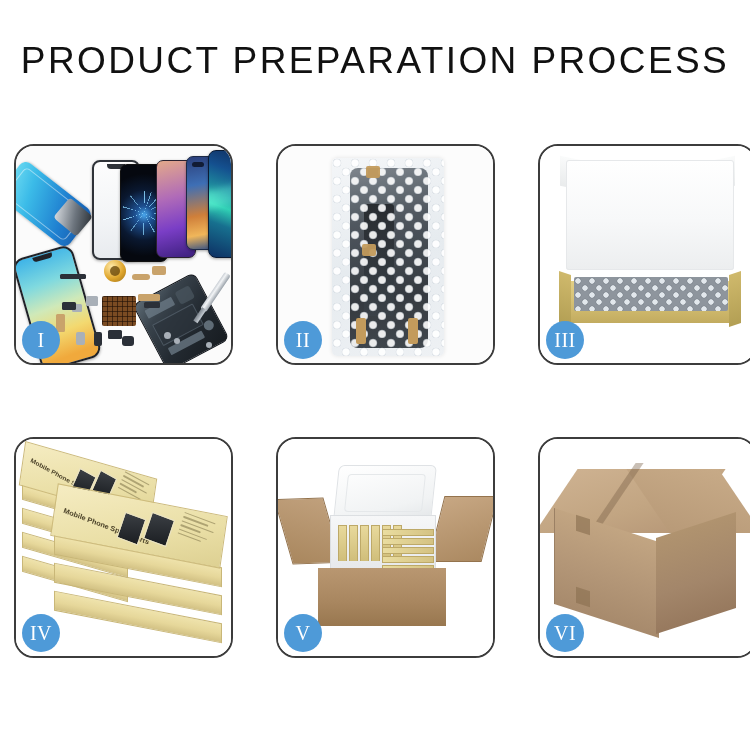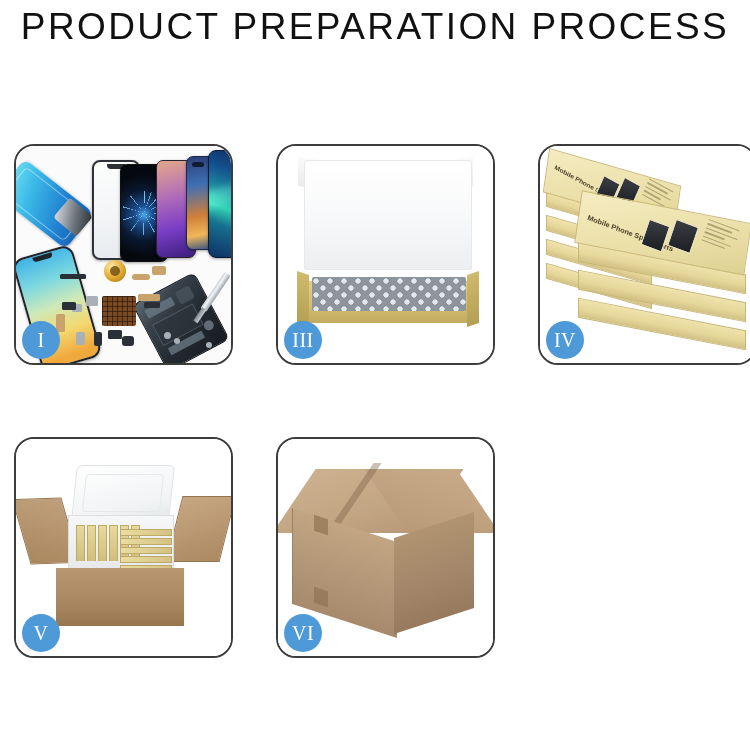--- a/index.html
+++ b/index.html
@@ -16,21 +16,22 @@
   }
 
   
   .header {
     position: absolute;
     left: 0; top: 0;
     width: 750px;
     text-align: center;
   }
   .page-title {
-    margin: 8px;
+    margin: 0;
+    padding-top: 42px;
     font-size: 37px;
     font-weight: 500;
     letter-spacing: 2.4px;
     color: #111111;
     line-height: 1.05;
     font-family: "Liberation Sans", sans-serif;
     white-space: nowrap;
   }
   .page-subtitle {
     margin: 0;
@@ -494,20 +495,33 @@
       <div class="part silver round" style="left:148px;top:186px;width:7px;height:7px;"></div>
       <div class="part silver round" style="left:158px;top:192px;width:6px;height:6px;"></div>
       <div class="part silver round" style="left:190px;top:196px;width:6px;height:6px;"></div>
       <div class="part dark" style="left:46px;top:156px;width:14px;height:8px;"></div>
       <div class="part tan" style="left:40px;top:168px;width:9px;height:18px;"></div>
       <div class="part dark" style="left:106px;top:190px;width:12px;height:10px;border-radius:3px;"></div>
     </div>
     <div class="badge">I</div>
   </div>
 
+  <div class="panel">
+    <div class="panel-stage p2-bg">
+      <div class="bubble-bag">
+        <div class="screen-in-bag"></div>
+        <div class="bubbles"></div>
+        <div class="bag-tape" style="left:34px;top:8px;"></div>
+        <div class="bag-tape" style="left:30px;top:86px;"></div>
+        <div class="bag-flex-l"></div>
+        <div class="bag-flex-r"></div>
+      </div>
+    </div>
+    <div class="badge">II</div>
+  </div>
 
   <div class="panel">
     <div class="panel-stage p3-bg">
       <div class="foam-lid-l"></div>
       <div class="foam-lid-r"></div>
       <div class="foam-back"></div>
       <div class="carton-yellow"></div>
       <div class="bubble-sheet"></div>
     </div>
     <div class="badge">III</div>

